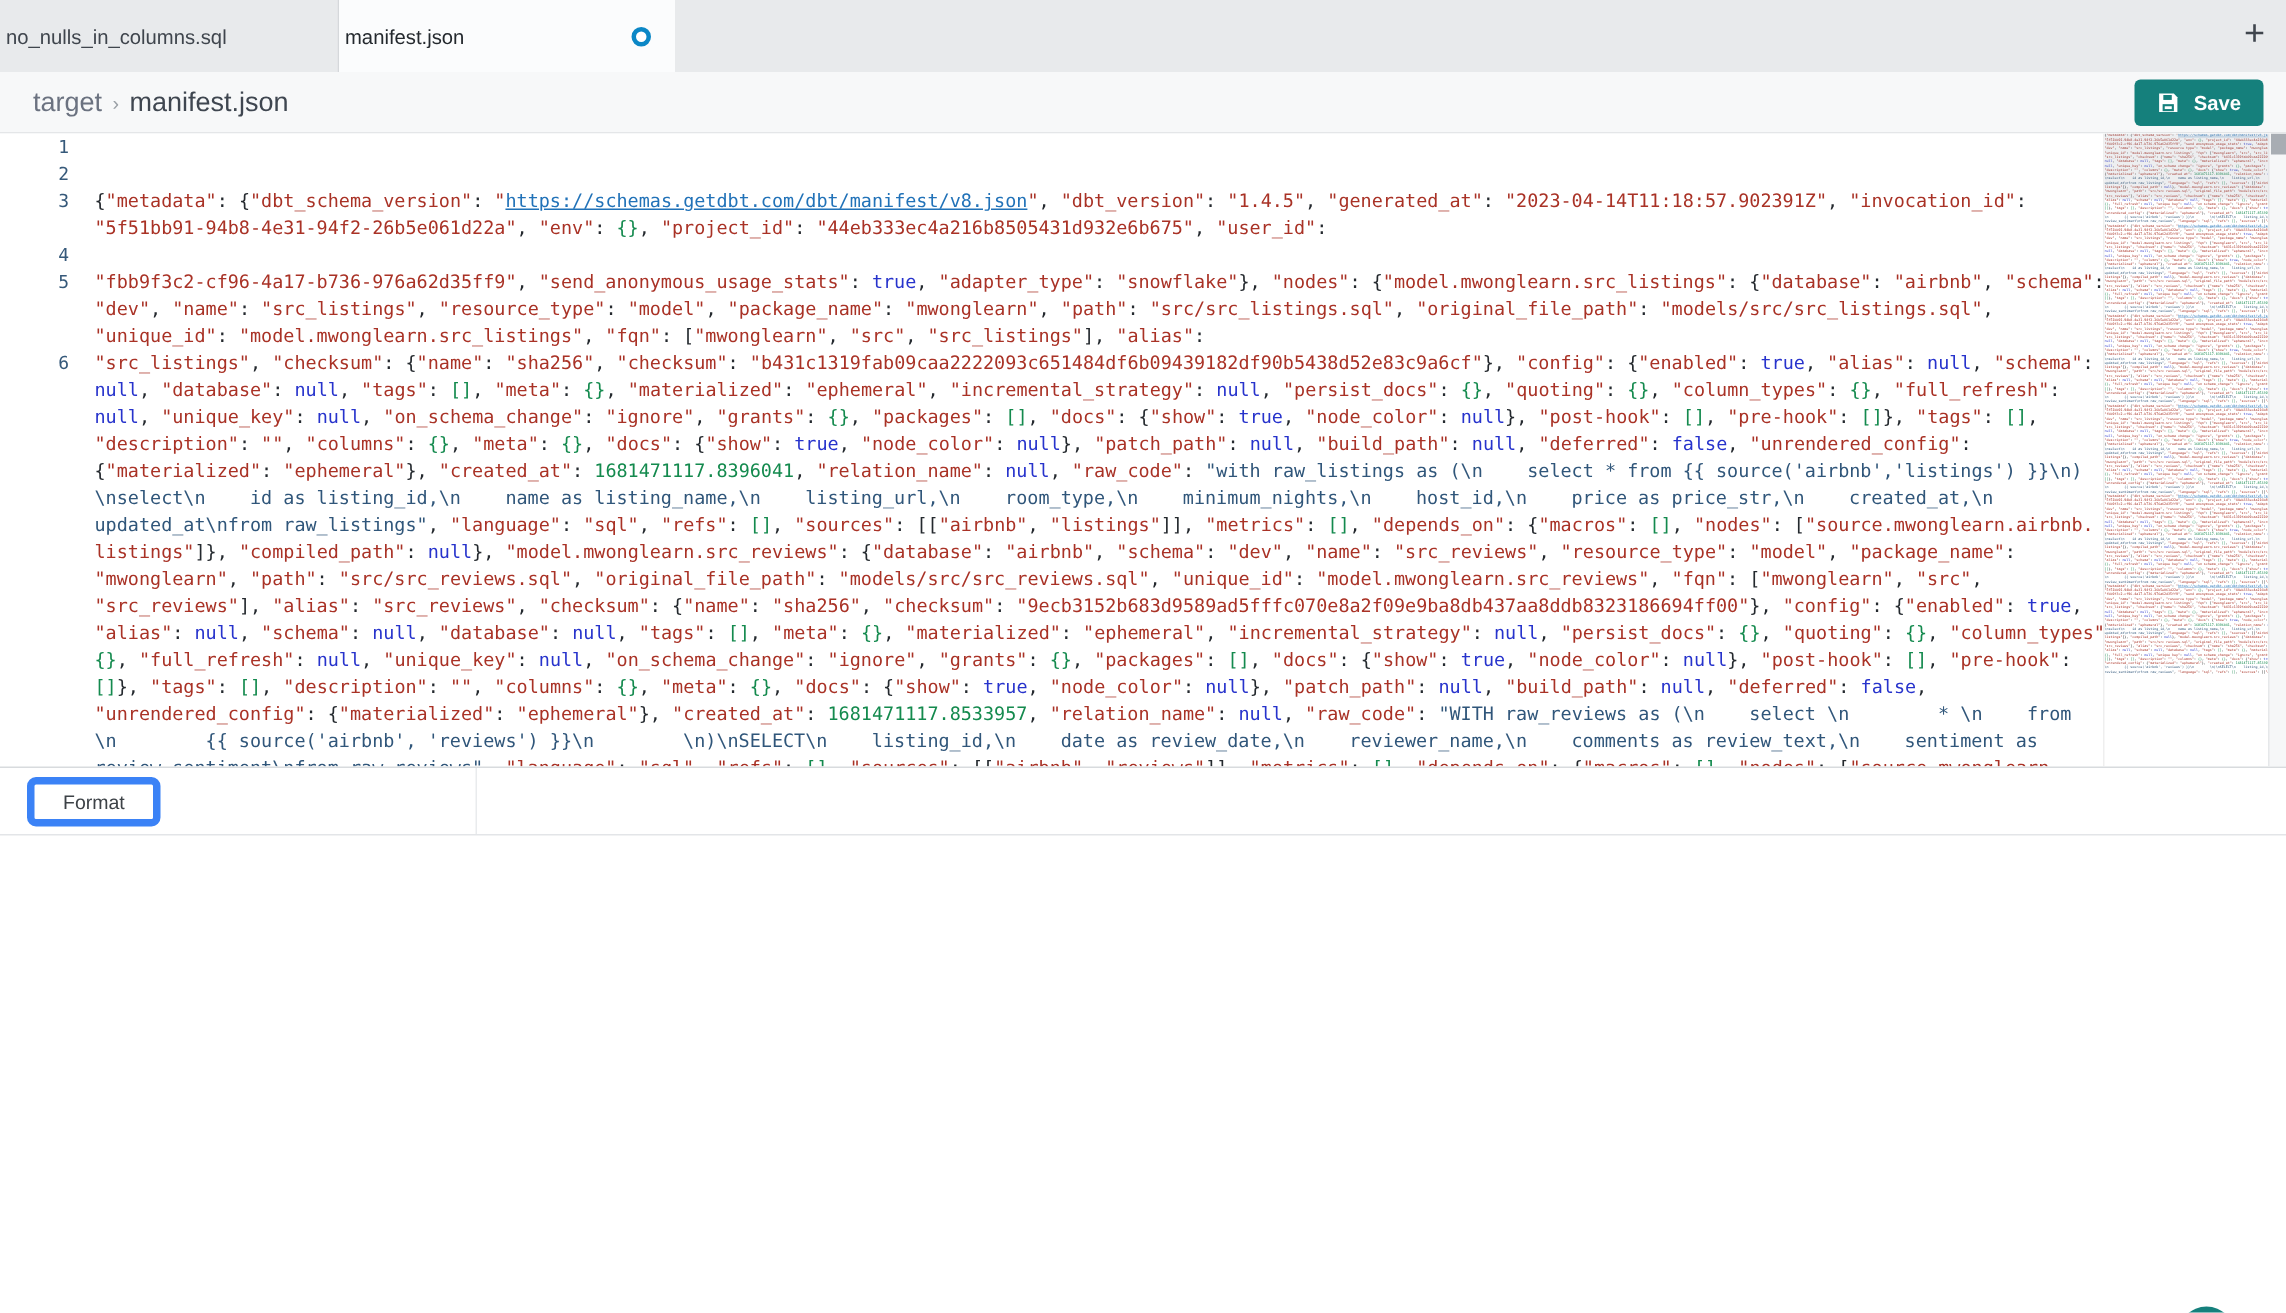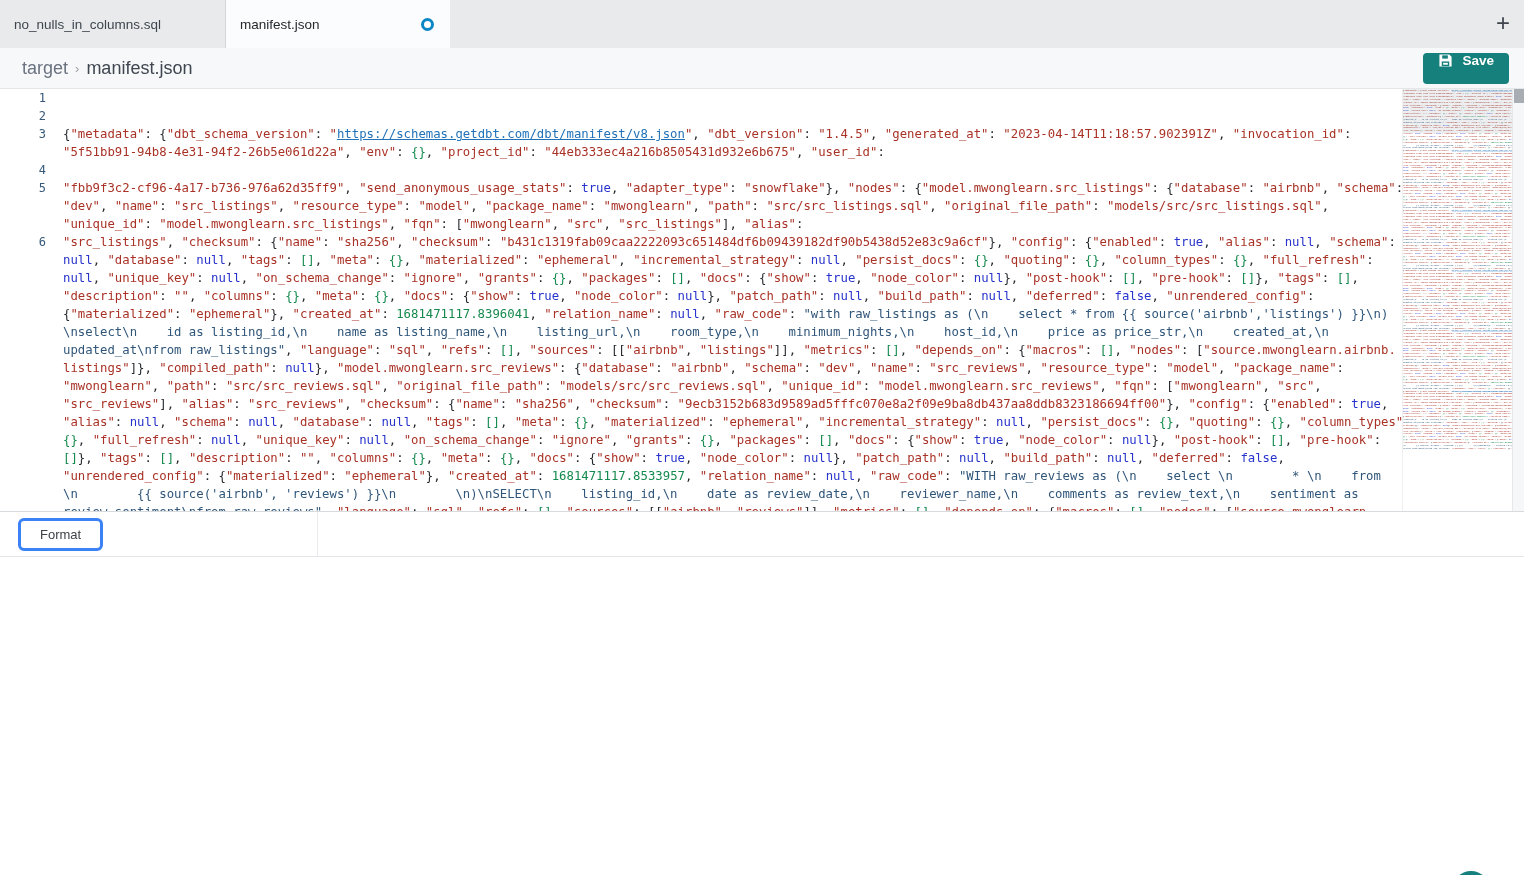--- a/index.html
+++ b/index.html
@@ -8,37 +8,37 @@
     --tok_link:#2172b8; --tok_sql:#30567a; --tok_plain:#24292e;
   }
   *{box-sizing:border-box}
   html,body{margin:0;padding:0}
   body{width:1524px;height:875px;overflow:hidden;background:#fff;
        font-family:"Liberation Sans",sans-serif;position:relative;cursor:default}
 
   
   .tabbar{display:flex;height:48px;background:#e8eaec;position:relative}
   .tab{width:225px;flex:none;display:flex;align-items:center;justify-content:space-between;
-       padding:0 16px 0 14px;border-left:1px solid #d5d8db;font-size:13.5px;color:#3f454d;cursor:pointer}
+       padding:0 16px 0 4px;border-left:1px solid #d5d8db;font-size:13.5px;color:#3f454d;cursor:pointer}
   .tab:first-child{border-left:none}
   .tab .lbl{overflow:hidden;white-space:nowrap;text-overflow:ellipsis}
   .tab.active{background:#fbfcfd;color:#24292e}
   .dot{width:13px;height:13px;flex:none;margin-left:8px;border-radius:50%;
        border:3.5px solid var(--dot_blue);background:#fff}
   .plus{position:absolute;right:6px;top:8px;width:30px;height:30px;line-height:30px;text-align:center;
         font-size:24px;font-weight:300;color:#3f454d;cursor:pointer}
 
   
   .crumbbar{height:41px;background:#f7f8f9;border-bottom:1px solid #e4e6e8;
             display:flex;align-items:center;padding-left:22px;position:relative}
   .crumb{font-size:18px;color:#6b7280}
   .crumb.file{color:#3f4650}
   .chev{color:#9aa0a6;margin:0 7px;font-size:13px}
   .savebtn{position:absolute;right:15px;top:5px;height:31px;background:var(--accent_teal);color:#fff;
-           border:none;border-radius:4px;display:flex;gap:9px;padding:0 15px;
+           border:none;border-radius:4px;display:flex;align-items:center;gap:9px;padding:0 15px;
            font-size:13.5px;font-weight:bold;font-family:"Liberation Sans",sans-serif;cursor:pointer}
 
   
   .editor{position:relative;height:422px;display:flex;background:#fff;overflow:hidden}
   .codepane{flex:1;overflow:hidden;position:relative}
   .crow{display:flex;height:18px;line-height:18px;white-space:pre;
         font-family:"DejaVu Sans Mono",monospace;font-size:12.3px}
   .ln{width:46px;flex:none;text-align:right;color:var(--line_number);font-size:12px}
   .ct{padding-left:17px;color:var(--tok_plain);overflow:hidden;flex:1}
   .tok-str{color:var(--tok_str)} .tok-num{color:var(--tok_num)} .tok-atom{color:var(--tok_atom)}
@@ -49,21 +49,21 @@
   .minimap{width:110px;flex:none;position:relative;overflow:hidden;border-left:1px solid #efefef;cursor:pointer}
   .mcontent{transform:scale(0.22);transform-origin:0 0;width:2200px}
   .mrow{font-family:"DejaVu Sans Mono",monospace;font-size:10px;line-height:13px;white-space:pre}
   .mviewport{position:absolute;top:0;left:0;right:0;height:44px;background:rgba(125,135,148,0.14)}
   .vscroll{width:12px;flex:none;background:#f6f7f8;border-left:1px solid #e6e8ea;position:relative;cursor:pointer}
   .vthumb{position:absolute;top:0;left:1px;width:10px;height:14px;background:#a8adb3}
 
   
   .bottombar{height:46px;background:#fff;border-top:1px solid #d8dbde;border-bottom:1px solid #e3e5e8;
              display:flex;align-items:center;position:relative}
-  .formatbtn{margin-left:18px;height:33px;padding:0 19px;background:#fff;border:3px solid #3b82f6;
+  .formatbtn{margin-left:18px;height:33px;padding:0 19px;background:#fff;border:5px solid #3b82f6;
              border-radius:6px;font-size:13px;color:#3d4247;font-family:"Liberation Sans",sans-serif;cursor:pointer}
   .vdiv{position:absolute;left:317px;top:0;height:100%;width:1px;background:#e9ebed}
   .blank{height:318px;background:#fff}
   .fab{position:absolute;left:1452px;top:871px;width:38px;height:38px;border-radius:50%;
        background:var(--accent_teal);cursor:pointer}
 </style>
 </head>
 <body>
 
 <div class="tabbar">

